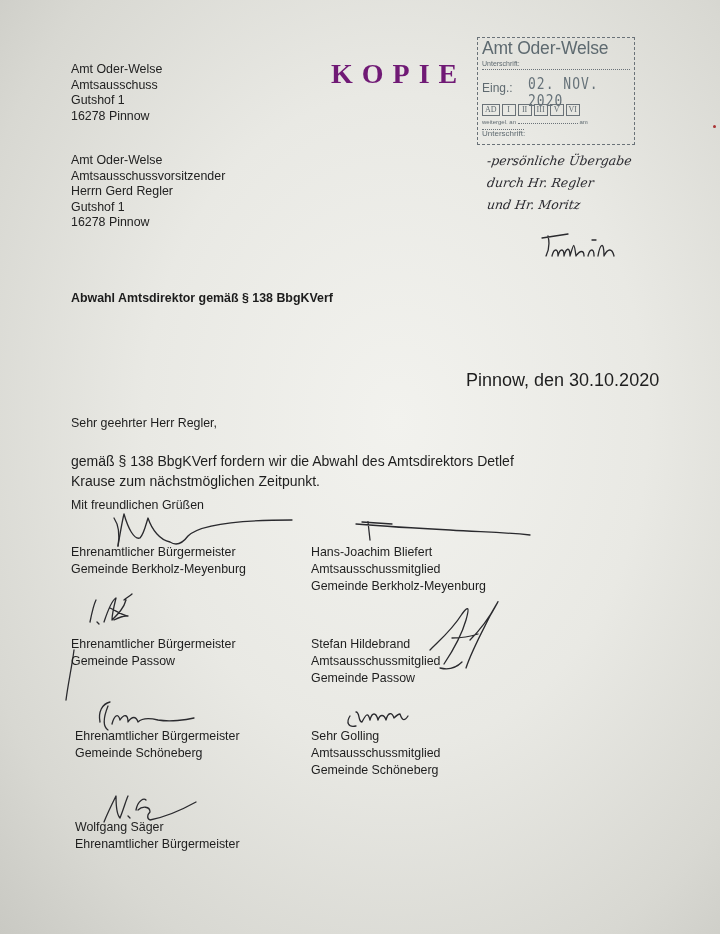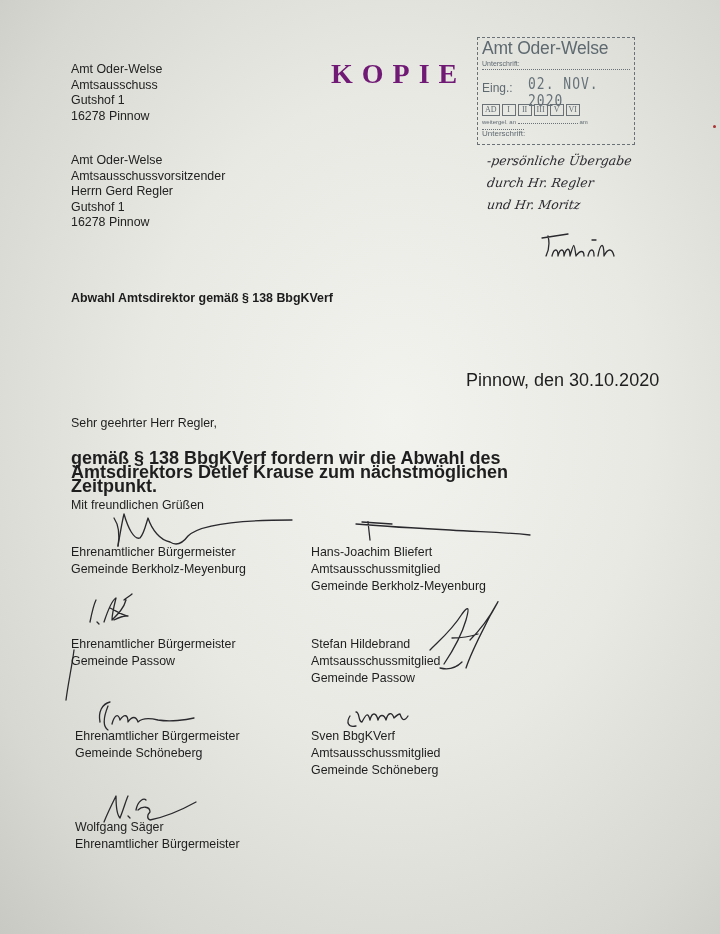--- a/index.html
+++ b/index.html
@@ -47,21 +47,21 @@
     #stamp .s-sig2 { position: absolute; left: 4px; top: 91px; font-size: 8px; }
     #red-dot { left: 713px; top: 125px; width: 3px; height: 3px; border-radius: 50%; background: #a33; }
     
     .hand { font-family: "DejaVu Serif", serif; font-style: italic; color: #2a2a30; }
     #note { left: 487px; top: 150px; font-size: 12.5px; line-height: 22px; }
     #note div { white-space: nowrap; transform: skewX(-8deg); }
     #note-sig { left: 540px; top: 232px; }
     #subject { left: 71px; top: 291px; font-weight: bold; font-size: 12.4px; color: #1c1c1c; }
     #date-line { left: 445px; top: 370px; font-size: 18px; margin-left: 21px; }
     #salutation { left: 71px; top: 416px; font-size: 12.4px; }
-    #body-text { left: 71px; top: 451px; width: 480px; font-size: 18px; line-height: 14px; font-weight: bold; }
+    #body-text { left: 71px; top: 451px; width: 480px; font-size: 14px; line-height: 20px; }
     #closing { left: 71px; top: 498px; font-size: 12.4px; }
     .signer { font-size: 12.4px; line-height: 16.8px; }
     .signer div { white-space: nowrap; }
     .sig-svg { position: absolute; overflow: visible; }
     .sig-svg path { fill: none; stroke: #2a2a2e; stroke-width: 1.3; stroke-linecap: round; stroke-linejoin: round; }
   </style>
 </head>
 <body>
 
 <div id="sender" class="abs addr-block">
@@ -158,20 +158,20 @@
 <div class="abs signer" style="left:311px;top:636px;">
   <div>Stefan Hildebrand</div>
   <div>Amtsausschussmitglied</div>
   <div>Gemeinde Passow</div>
 </div>
 <div class="abs signer" style="left:75px;top:728px;">
   <div>Ehrenamtlicher Bürgermeister</div>
   <div>Gemeinde Schöneberg</div>
 </div>
 <div class="abs signer" style="left:311px;top:728px;">
-  <div>Sven BbgKVerf</div>
+  <div>Sehr Golling</div>
   <div>Amtsausschussmitglied</div>
   <div>Gemeinde Schöneberg</div>
 </div>
 <div class="abs signer" style="left:75px;top:819px;">
   <div>Wolfgang Säger</div>
   <div>Ehrenamtlicher Bürgermeister</div>
 </div>
 
 </body></html>

